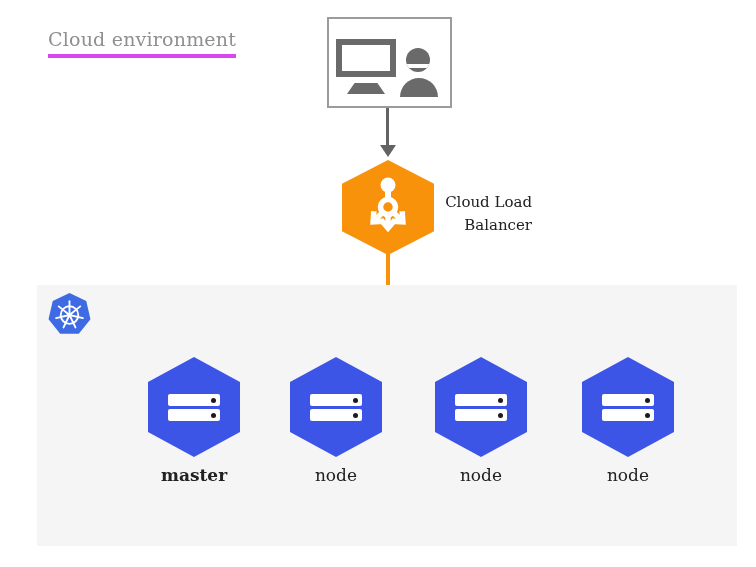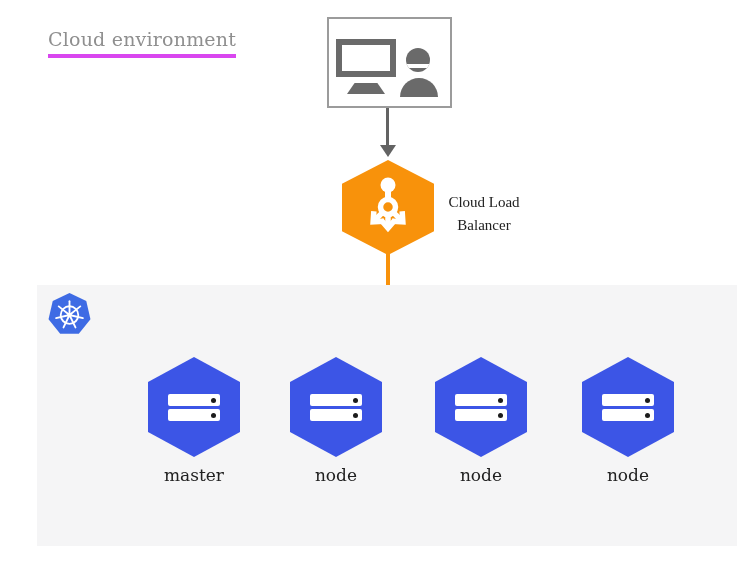--- a/index.html
+++ b/index.html
@@ -45,22 +45,22 @@
     border-top:12px solid #636363;
   }
   
   .hex{
     clip-path:polygon(50% 0%,100% 25%,100% 75%,50% 100%,0% 75%,0% 25%);
     position:absolute;
   }
   .lb-hex{left:342px;top:160px;width:92px;height:95px;background:#F8920B;}
   .lb-hex svg{position:absolute;left:14px;top:15px;}
   .lb-label{
-    position:absolute;left:436px;top:191px;width:96px;text-align:center;
-    font-size:15px;line-height:1.5;color:#212121;font-family:Liberation Serif, serif;
+    position:absolute;left:436px;top:191px;width:96px;text-align:right;
+    font-size:15px;line-height:1.5;color:#212121;
   }
   
   .o-line{position:absolute;background:#F8920B;}
   .o-v-main{left:386px;top:253px;width:4px;height:56px;}
   .o-h{left:334px;top:305px;width:296px;height:4px;}
   .o-drop{top:305px;width:4px;height:36px;}
   .o-head{
     position:absolute;top:340px;width:0;height:0;
     border-left:8px solid transparent;border-right:8px solid transparent;
     border-top:11px solid #F8920B;
@@ -147,21 +147,21 @@
 <div class="hex node-hex" style="left: 111px;">
       <div class="srv">
         <div class="srv-bar">
           <span class="srv-dot"></span>
         </div>
         <div class="srv-bar">
           <span class="srv-dot"></span>
         </div>
       </div>
     </div>
-    <div class="node-label" style="left: 111px;">master</div>
+    <div class="node-label" style="left: 111px; font-weight: bold;">master</div>
     <div class="hex node-hex" style="left: 253px;">
       <div class="srv">
         <div class="srv-bar">
           <span class="srv-dot"></span>
         </div>
         <div class="srv-bar">
           <span class="srv-dot"></span>
         </div>
       </div>
     </div>

